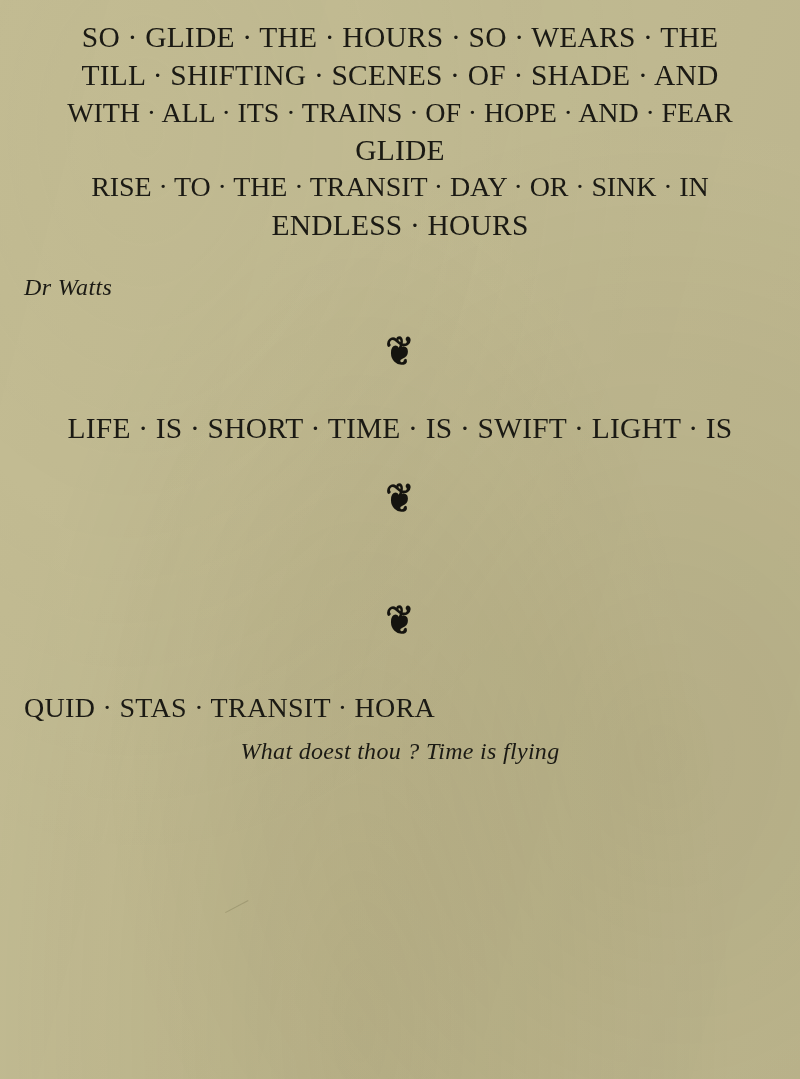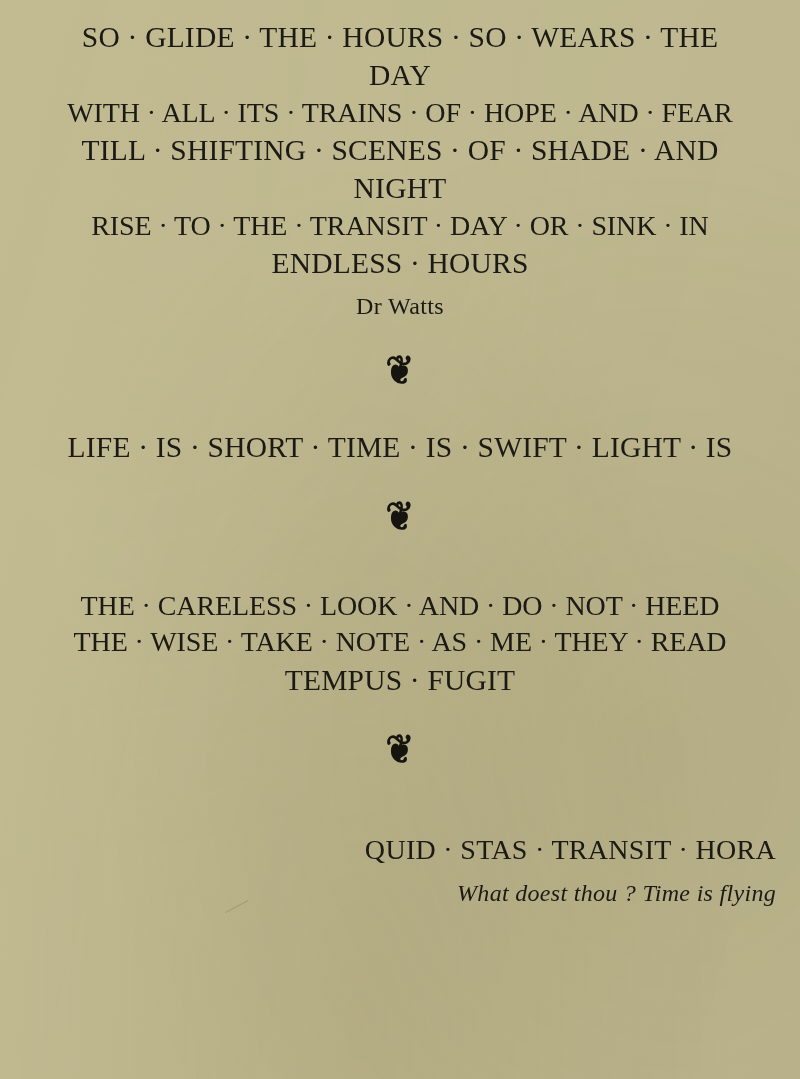--- a/index.html
+++ b/index.html
@@ -42,23 +42,23 @@
     font-size: 29.5px;
     line-height: 1.30;
     letter-spacing: 0.2px;
     white-space: nowrap;
   }
   .line.wide {
     font-size: 28px;
     letter-spacing: -0.1px;
   }
   .attribution {
+    font-style: italic;
     font-size: 24px;
-    text-align: center;
-    margin-top: 10px;
+    margin-top: 30px;
     letter-spacing: 0.4px;
   }
   .ornament-wrap {
     text-align: center;
   }
   .ornament {
     display: inline-block;
     line-height: 1;
     color: #15140f;
     font-family: "DejaVu Serif", serif;
@@ -66,29 +66,28 @@
     font-size: 40px;
     transform: scaleX(0.85);
   }
   .block-gap-1 { height: 38px; }
   .block-gap-2 { height: 52px; }
   .block-gap-3 { height: 52px; }
   .orn-gap-top { margin-top: 30px; }
   .translation {
     font-style: italic;
     font-size: 24px;
-    text-align: right;
+    text-align: center;
     margin-top: 14px;
     letter-spacing: 0.3px;
   }
   .latin-line {
     font-size: 28px;
-    text-align: right;
+    text-align: left;
     letter-spacing: 0.3px;
-    margin-top: 13px;
   }
   .scratch {
     position: absolute;
     left: 228px;
     top: 905px;
     width: 26px;
     height: 18px;
     border-top: 1px solid rgba(90,85,55,0.35);
     transform: rotate(-28deg);
     opacity: 0.7;
@@ -97,24 +96,23 @@
 </style>
 </head>
 <body>
 
 <div class="paper-texture"></div>
 
 <div class="page">
 
   <section class="verse">
     <div class="line">SO · GLIDE · THE · HOURS · SO · WEARS · THE</div>
-    <div class="line">DAY</div>
+    <div class="line">TILL · SHIFTING · SCENES · OF · SHADE · AND</div>
     <div class="line wide">WITH · ALL · ITS · TRAINS · OF · HOPE · AND · FEAR</div>
-    <div class="line">TILL · SHIFTING · SCENES · OF · SHADE · AND</div>
-    <div class="line">NIGHT</div>
+    <div class="line">GLIDE</div>
     <div class="line wide">RISE · TO · THE · TRANSIT · DAY · OR · SINK · IN</div>
     <div class="line">ENDLESS · HOURS</div>
   </section>
 
   <div class="attribution">Dr Watts</div>
 
   <div class="ornament-wrap orn-gap-top">
     <span class="ornament">❦</span>
   </div>
 
@@ -123,25 +121,20 @@
   <section class="verse">
     <div class="line">LIFE · IS · SHORT · TIME · IS · SWIFT · LIGHT · IS</div>
   </section>
 
   <div class="ornament-wrap orn-gap-top">
     <span class="ornament">❦</span>
   </div>
 
   <div class="block-gap-2"></div>
 
-  <section class="verse">
-    <div class="line wide">THE · CARELESS · LOOK · AND · DO · NOT · HEED</div>
-    <div class="line wide">THE · WISE · TAKE · NOTE · AS · ME · THEY · READ</div>
-    <div class="line">TEMPUS · FUGIT</div>
-  </section>
 
   <div class="ornament-wrap orn-gap-top">
     <span class="ornament">❦</span>
   </div>
 
   <div class="block-gap-3"></div>
 
   <section class="verse">
     <div class="latin-line">QUID · STAS · TRANSIT · HORA</div>
     <div class="translation">What doest thou ?  Time is flying</div>

